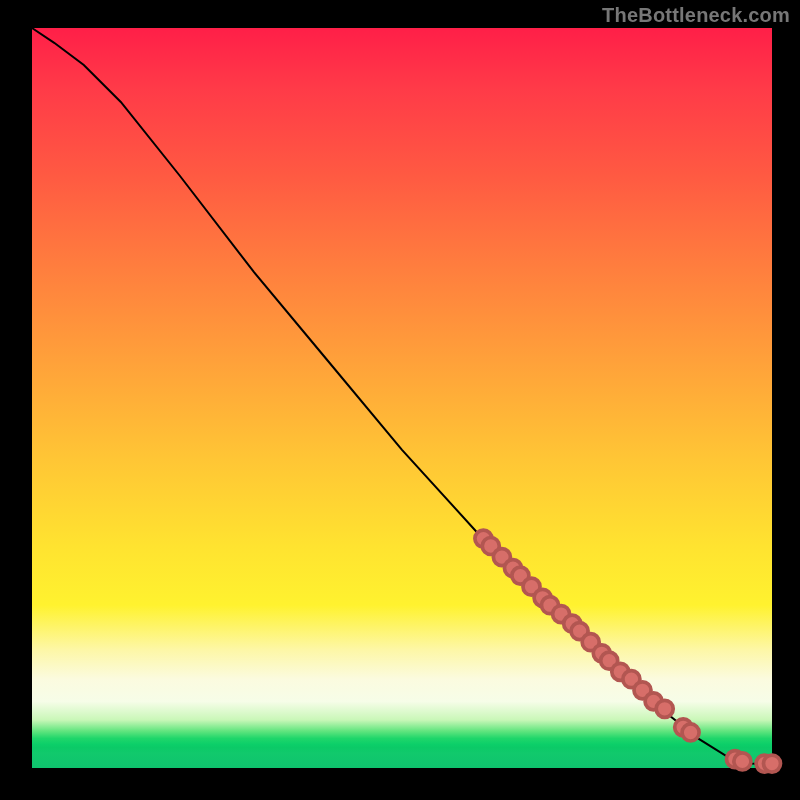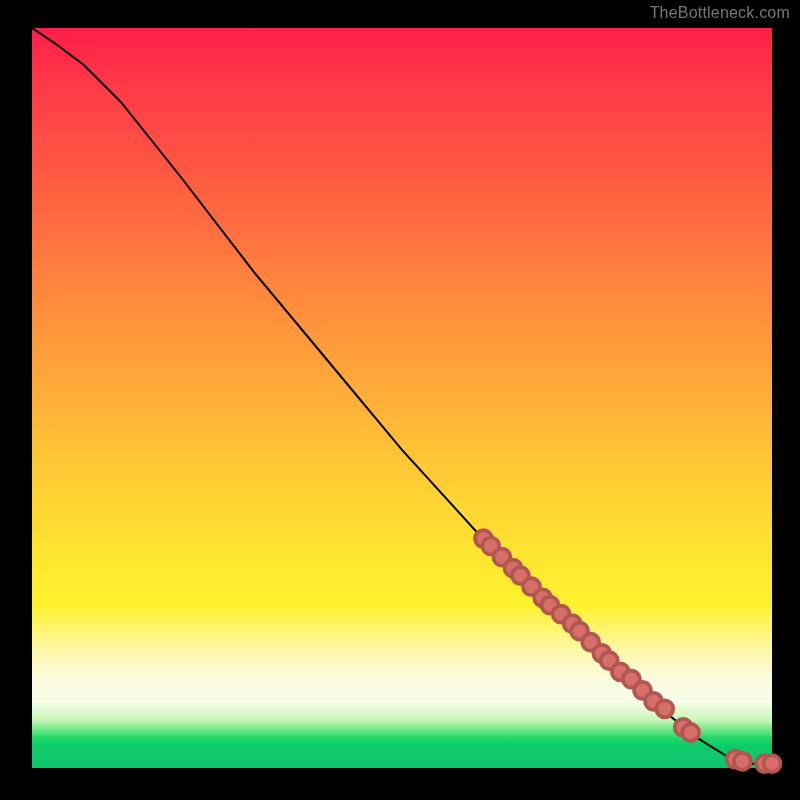--- a/index.html
+++ b/index.html
@@ -14,22 +14,22 @@
   .stage {
     position: relative;
     width: 800px;
     height: 800px;
   }
   .attribution {
     position: absolute;
     top: 4px;
     right: 10px;
     color: #777;
-    font-size: 16px;
-    font-weight: 400;
+    font-size: 20px;
+    font-weight: 700;
     letter-spacing: 0.2px;
   }
   
   .plot {
     position: absolute;
     left: 32px;
     top: 28px;
     width: 740px;
     height: 740px;
     

